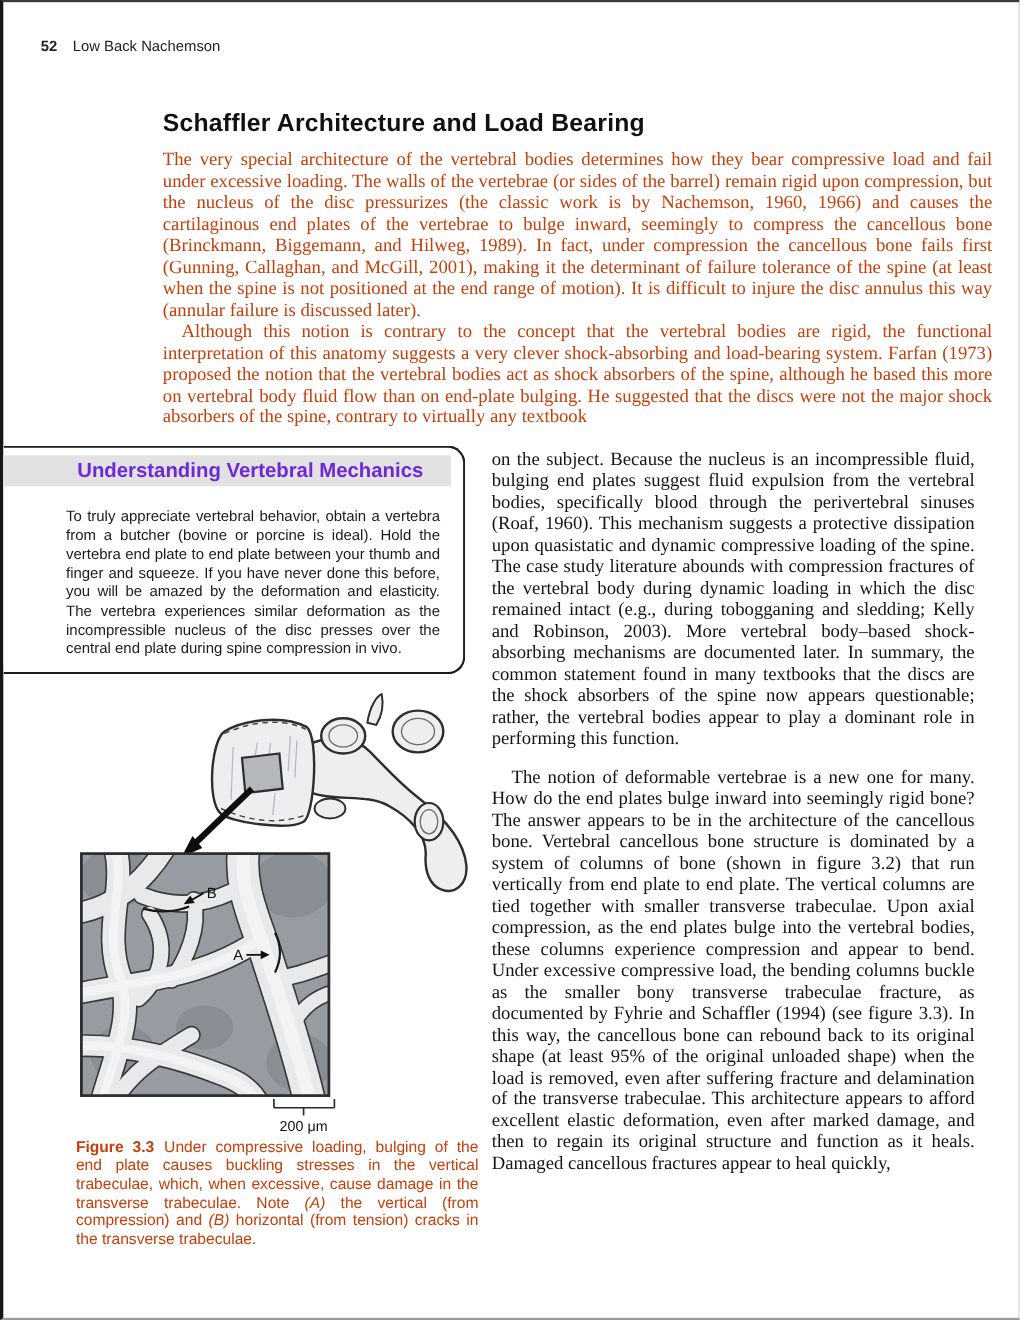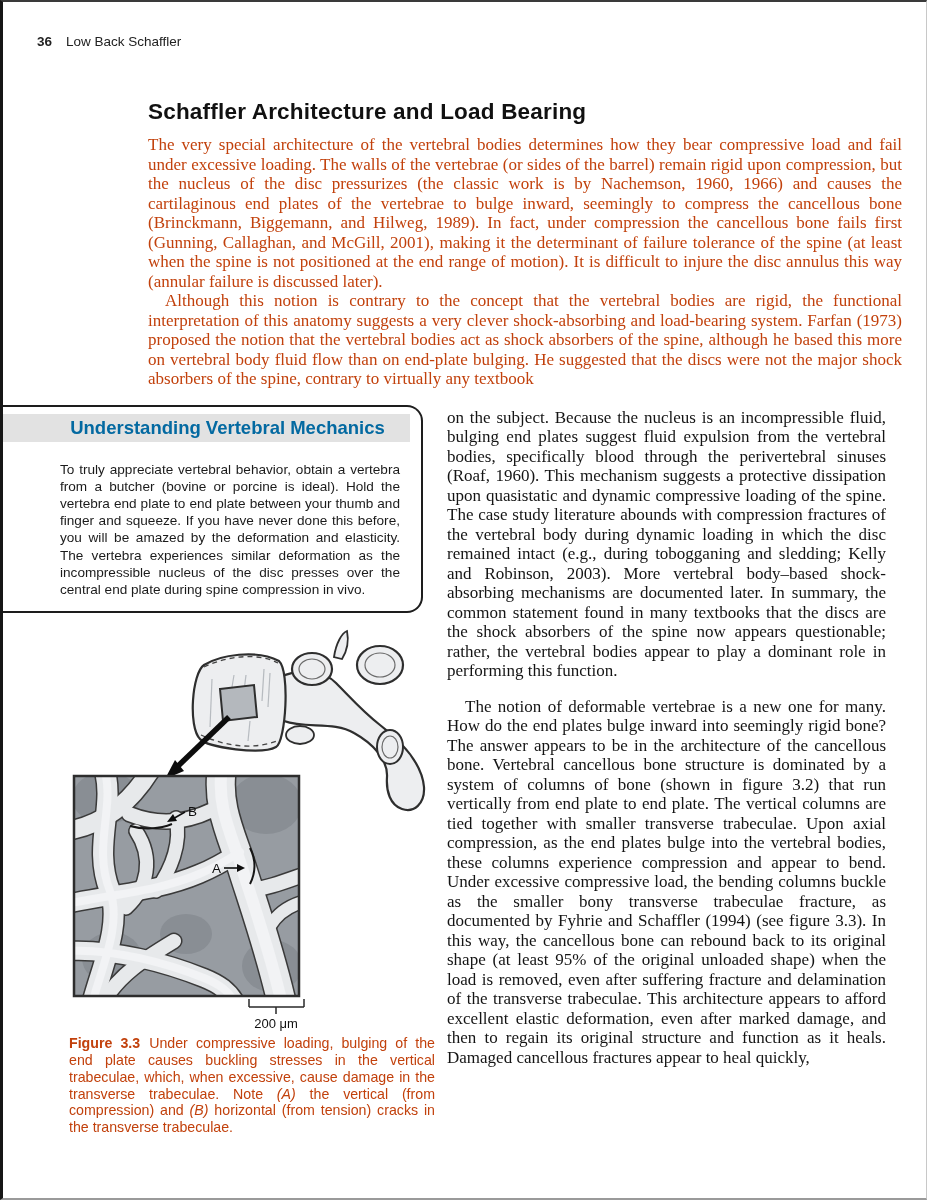--- a/index.html
+++ b/index.html
@@ -72,21 +72,21 @@
   .sidebox-band{
     background:#e2e2e2;
     margin-right:11px;
     padding:3px 8px 3px 50px;
     text-align:center;
   }
   .sidebox-title{
     font-family:"Liberation Sans", sans-serif;
     font-weight:bold;
     font-size:18.5px;
-    color:#0369a1;
+    color:#6d28d9;
     white-space:nowrap;
   }
   .sidebox-body{
     font-family:"Liberation Sans", sans-serif;
     font-size:13.6px;
     line-height:17.2px;
     text-align:justify;
     color:#1b1b1b;
     padding:19px 21px 0 57px;
   }
@@ -104,21 +104,21 @@
   .figure-caption .cap-label{font-weight:bold;margin-right:9px;}
   .figure-caption i{font-style:italic;}
   svg text{font-family:"Liberation Sans", sans-serif;}
 </style>
 </head>
 <body>
 
 <div class="page">
 
   <div class="runhead">
-    <span class="pgnum">36</span><span>Low Back Schaffler</span>
+    <span class="pgnum">52</span><span>Low Back Nachemson</span>
   </div>
 
   <div class="content">
     <h1 class="article-title">Schaffler Architecture and Load Bearing</h1>
     <div class="bodytext">
       <p>The very special architecture of the vertebral bodies determines how they bear compressive load and fail under excessive loading. The walls of the vertebrae (or sides of the barrel) remain rigid upon compression, but the nucleus of the disc pressurizes (the classic work is by Nachemson, 1960, 1966) and causes the cartilaginous end plates of the vertebrae to bulge inward, seemingly to compress the cancellous bone (Brinckmann, Biggemann, and Hilweg, 1989). In fact, under compression the cancellous bone fails first (Gunning, Callaghan, and McGill, 2001), making it the determinant of failure tolerance of the spine (at least when the spine is not positioned at the end range of motion). It is difficult to injure the disc annulus this way (annular failure is discussed later).</p>
       <p class="indent">Although this notion is contrary to the concept that the vertebral bodies are rigid, the functional interpretation of this anatomy suggests a very clever shock-absorbing and load-bearing system. Farfan (1973) proposed the notion that the vertebral bodies act as shock absorbers of the spine, although he based this more on vertebral body fluid flow than on end-plate bulging. He suggested that the discs were not the major shock absorbers of the spine, contrary to virtually any textbook</p>
     </div>
   </div>
 

